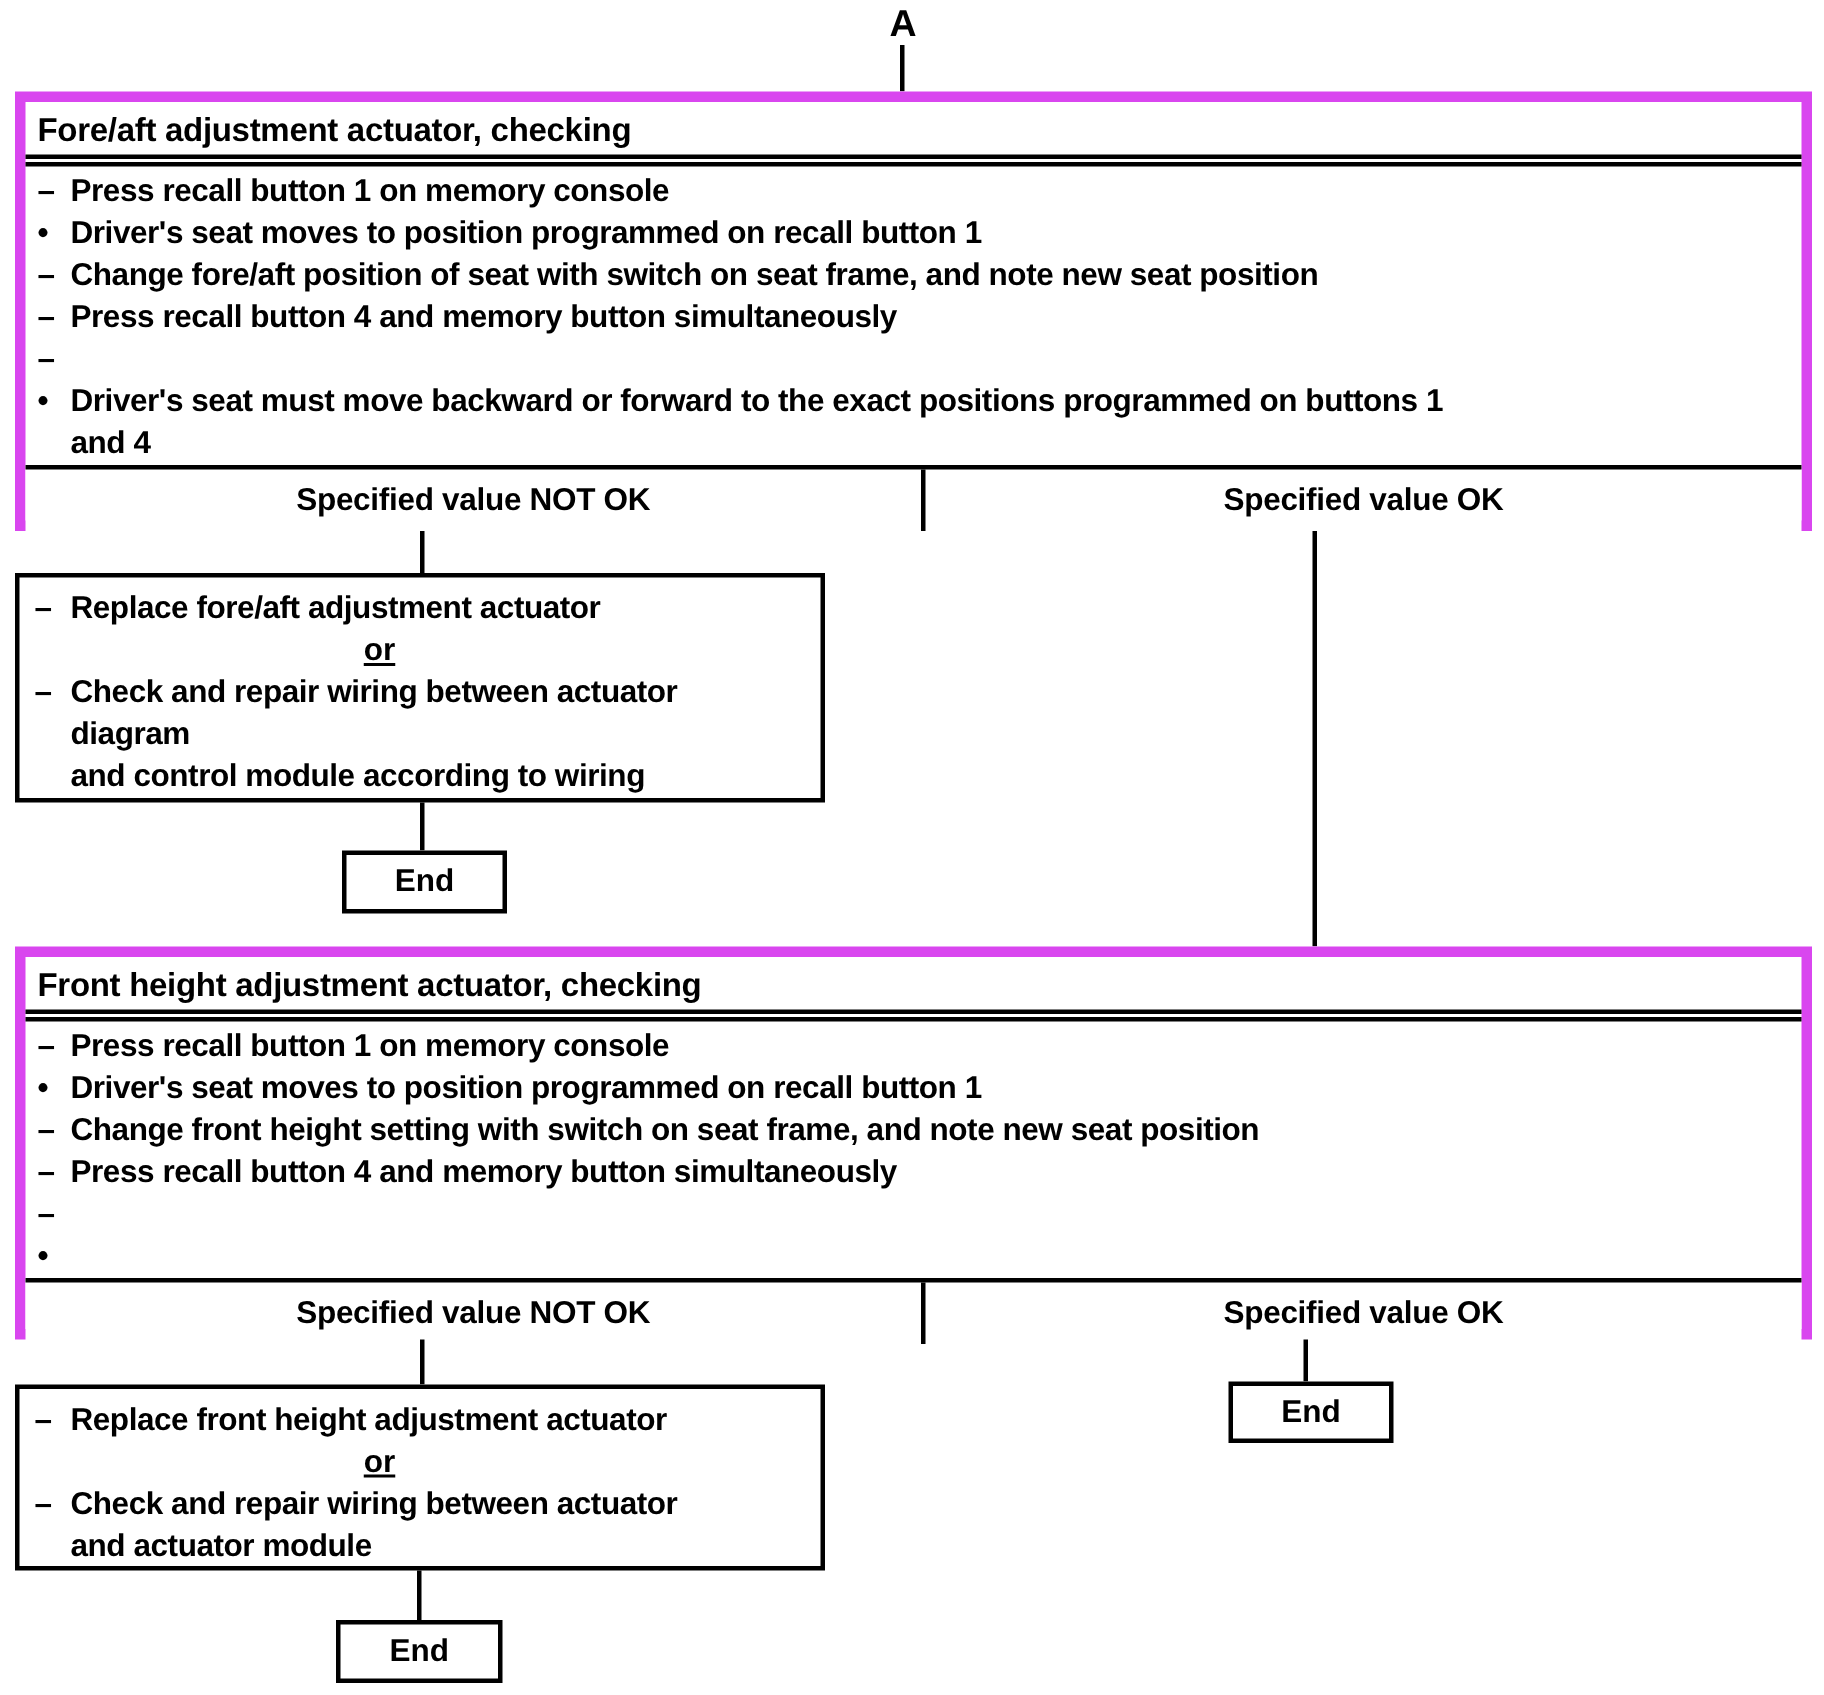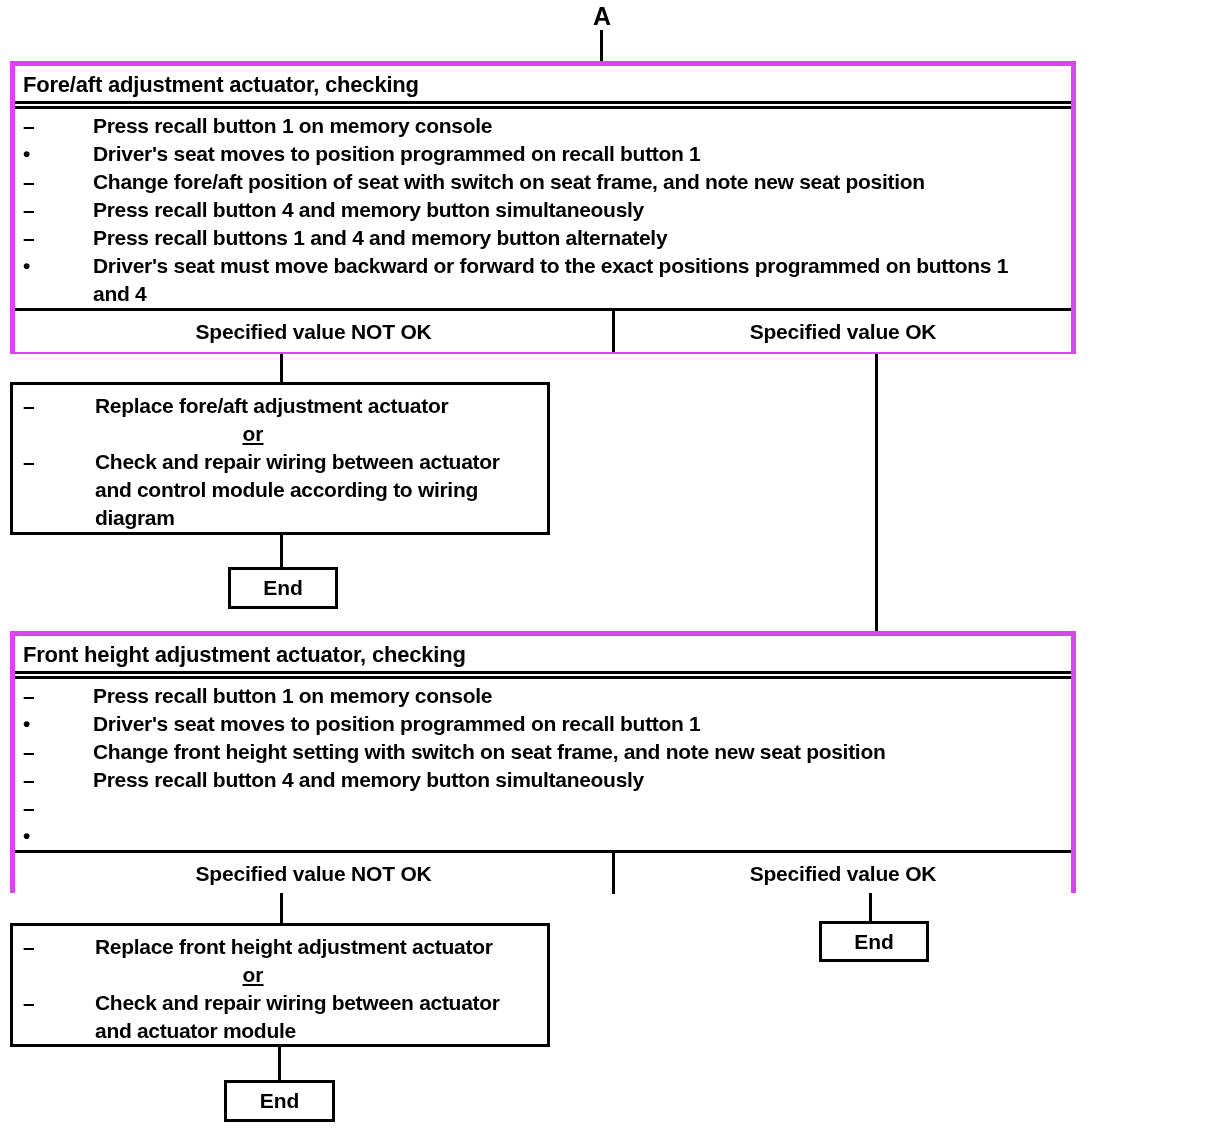--- a/index.html
+++ b/index.html
@@ -14,22 +14,22 @@
   .top-connector {
     position:absolute; left:572px; top:2px; width:60px;
     text-align:center; font-size:25px; font-weight:bold;
   }
 
   
   .vline { position:absolute; width:3px; background:#000; }
 
   
   .section {
-    position:absolute; left:10px; width:1066px;
-    border:5px solid #d946ef; box-sizing:border-box;
+    position:absolute; left:10px; width:1198px;
+    border:7px solid #d946ef; box-sizing:border-box;
     background:#fff; display:flex; flex-direction:column;
   }
   #section-1 { top:61px;  height:293px; }
   #section-2 { top:631px; height:262px; }
 
   .section-header {
     font-size:22px; font-weight:bold; letter-spacing:-0.2px;
     padding:6px 8px 3px 8px;
     border-bottom:8px double #000;
   }
@@ -37,21 +37,20 @@
     flex:1 1 auto; padding:3px 30px 0 8px;
   }
   .step { display:flex; }
   .step .marker {
     flex:0 0 22px; width:22px;
     font-size:21px; font-weight:bold; line-height:28px;
   }
   .step .step-text {
     font-size:21px; font-weight:bold; line-height:28px;
     letter-spacing:-0.3px;
-    margin-left:48px;
   }
 
   .value-row {
     flex:0 0 auto; height:41px;
     border-top:3px solid #000;
     display:flex; background:#fff;
   }
   .value-cell {
     display:flex; align-items:center; justify-content:center;
     font-size:21px; font-weight:bold; letter-spacing:-0.2px;
@@ -105,21 +104,20 @@
     <div class="step">
       <span class="marker">–</span>
       <span class="step-text">Change fore/aft position of seat with switch on seat frame, and note new seat position</span>
     </div>
     <div class="step">
       <span class="marker">–</span>
       <span class="step-text">Press recall button 4 and memory button simultaneously</span>
     </div>
     <div class="step">
       <span class="marker">–</span>
-      <span class="step-text">Press recall buttons 1 and 4 and memory button alternately</span>
     </div>
     <div class="step">
       <span class="marker">•</span>
       <span class="step-text">
         <div>Driver's seat must move backward or forward to the exact positions programmed on buttons 1</div>
         <div>and 4</div>
       </span>
     </div>
   </div>
   <div class="value-row">
@@ -134,22 +132,22 @@
 <div class="remedy-box" id="remedy-1">
   <div class="step">
     <span class="marker">–</span>
     <span class="step-text">Replace fore/aft adjustment actuator</span>
   </div>
   <div class="or-line">or</div>
   <div class="step">
     <span class="marker">–</span>
     <span class="step-text">
       <div>Check and repair wiring between actuator</div>
+      <div>diagram</div>
       <div>and control module according to wiring</div>
-      <div>diagram</div>
     </span>
   </div>
 </div>
 
 <div class="vline" style="left:280px; top:535px; height:32px;"></div>
 <div class="end-box" id="end-1">End</div>
 
 <div class="section" id="section-2">
   <div class="section-header">Front height adjustment actuator, checking</div>
   <div class="section-body">

